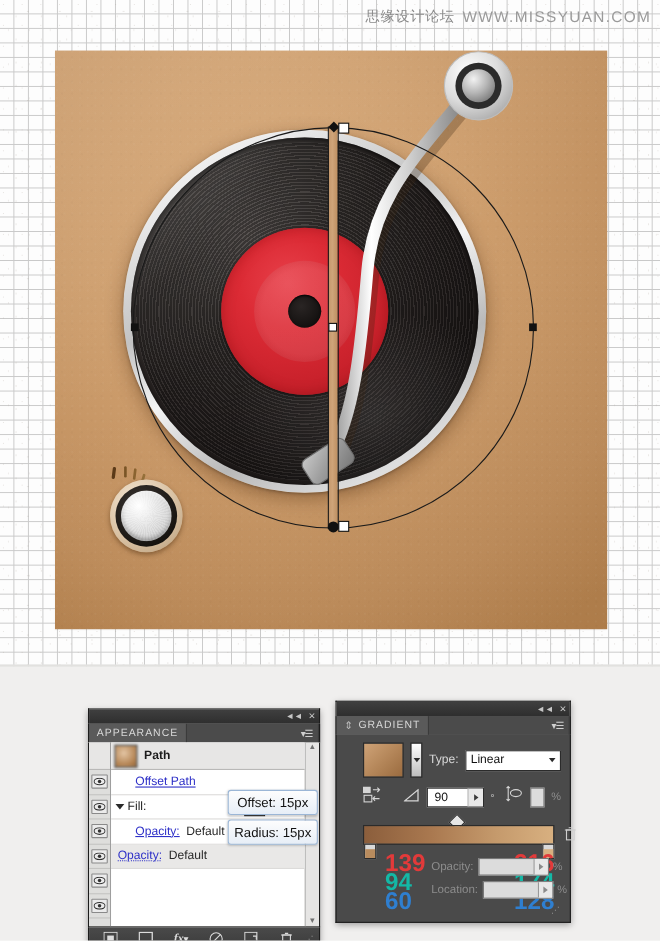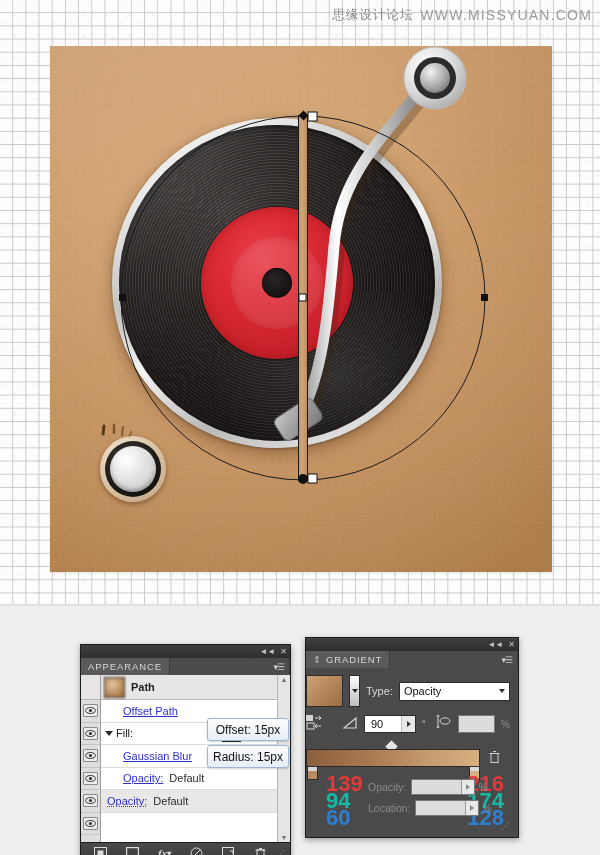--- a/index.html
+++ b/index.html
@@ -217,21 +217,21 @@
   #callout-radius{left:207px;top:745px;width:80px;height:21px;}
 
   .pfooter{
     height:20px;background:linear-gradient(#4a4a4a,#3a3a3a);border:1px solid #1c1c1c;border-top:none;
     display:flex;align-items:center;gap:0;padding:0 4px;
   }
   .fbtn{flex:1;display:flex;align-items:center;justify-content:center;color:#dcdcdc;font-size:11px;}
 
   
   #gradient{left:305px;top:637px;width:214px;}
-  #grad-body{background:#4a4a4a;border:1px solid #1c1c1c;border-top:none;padding:7px 8px 6px 0;}
+  #grad-body{background:#4a4a4a;border:1px solid #1c1c1c;border-top:none;padding:7px 8px 6px 24px;}
   .grow{display:flex;align-items:center;gap:6px;}
   .gswatch{
     width:35px;height:30px;border:1px solid #2b2b2b;
     background:linear-gradient(135deg,#cfa377 0%,#b5875a 50%,#9a6b3f 100%);
   }
   .gsplit{width:9px;height:30px;border:1px solid #2b2b2b;background:linear-gradient(#fff,#bdbdbd);display:flex;align-items:center;justify-content:center;}
   .caret{width:0;height:0;border-top:4px solid #2a2a2a;border-left:3px solid transparent;border-right:3px solid transparent;}
   .glabel{color:#d8d8d8;font-size:11px;}
   .gselect{
     flex:1;height:17px;background:#fff;border:1px solid #2b2b2b;display:flex;align-items:center;
@@ -448,23 +448,20 @@
       <div class="arow">
         <span class="lnk2">Offset Path</span>
       </div>
 
       <div class="arow">
         <span class="tri down"></span>
         <span style="margin-left:3px;">Fill:</span>
         <span class="swatch-fill"></span>
       </div>
 
-      <div class="arow">
-        <span class="lnk2">Gaussian Blur</span>
-      </div>
 
       <div class="arow">
         <span class="lnk2">Opacity:</span>
         <span class="dimtxt">Default</span>
       </div>
 
       <div class="arow" style="background:#e9e8e7;">
         <span class="lnk" style="margin-left:6px;">Opacity:</span>
         <span class="dimtxt">Default</span>
       </div>
@@ -536,21 +533,21 @@
 
   <div id="grad-body">
 
     <div class="grow">
       <div class="gswatch"></div>
       <div class="gsplit">
           <span class="caret"></span>
         </div>
       <span class="glabel">Type:</span>
       <div class="gselect">
-        <span>Opacity</span>
+        <span>Linear</span>
         <span class="caret"></span>
       </div>
     </div>
 
     <div class="grow" style="margin-top:7px;">
       <span>
         <svg width="17" height="15" viewBox="0 0 17 15">
             <rect x="0" y="0" width="7" height="6" fill="#d5d5d5"></rect>
             <rect x="1" y="8" width="7" height="6" fill="none" stroke="#d5d5d5"></rect>
             <path d="M9,3 L15,3 M13,1 L15,3 L13,5" stroke="#d5d5d5" fill="none"></path>

